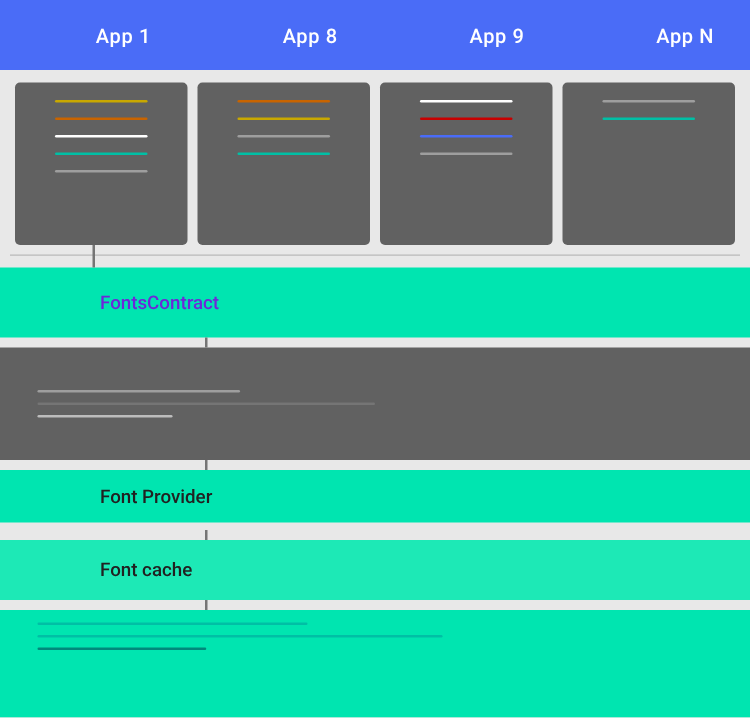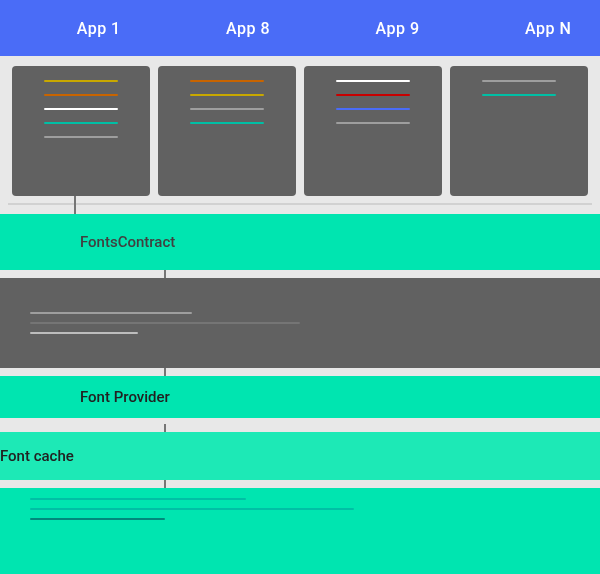--- a/index.html
+++ b/index.html
@@ -84,21 +84,21 @@
       height: 56px;
       background: #00e5b0;
       display: flex;
       align-items: center;
       padding-left: 80px;
     }
 
     .fonts-contract-block .label {
       font-size: 15px;
       font-weight: 500;
-      color: #404040;
+      color: #6d28d9;
     }
 
     
     .middle-gray {
       position: absolute;
       top: 222px;
       left: 0;
       right: 0;
       height: 90px;
       background: #616161;
@@ -136,20 +136,21 @@
     
     .font-cache-block {
       position: absolute;
       top: 376px;
       left: 0;
       right: 0;
       height: 48px;
       background: #1de9b6;
       display: flex;
       align-items: center;
+      padding-left: 80px;
     }
 
     .font-cache-block .label {
       font-size: 15px;
       font-weight: 500;
       color: #212121;
     }
 
     
     .bottom-teal {

